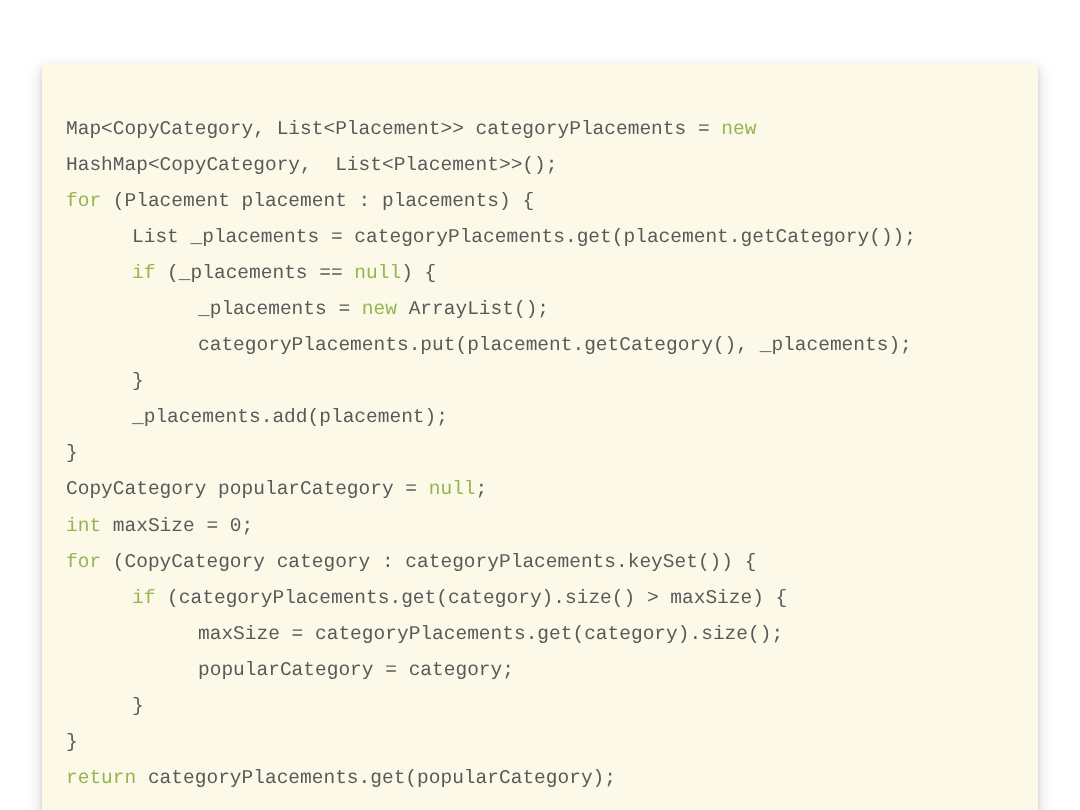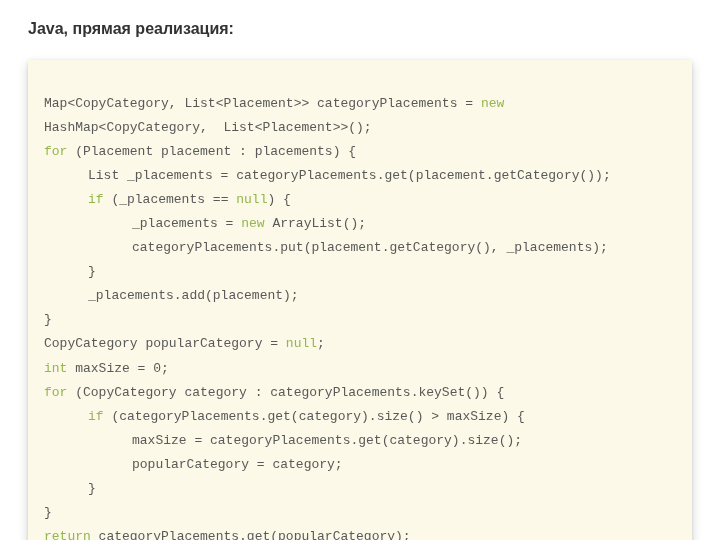--- a/index.html
+++ b/index.html
@@ -34,15 +34,14 @@
   }
   .kw { color: #94b54f; }
   .ind1 { padding-left: 44px; display: inline-block; }
   .ind2 { padding-left: 88px; display: inline-block; text-align: right; }
   .line { display: block; }
 </style>
 </head>
 <body>
 
 <div class="container">
-  <div class="heading">Java, прямая реализация:</div>
   <div class="code-block"><span class="line"><span>Map&lt;CopyCategory, List&lt;Placement&gt;&gt; categoryPlacements = </span><span class="kw">new</span></span><span class="line">HashMap&lt;CopyCategory,  List&lt;Placement&gt;&gt;();</span><span class="line"><span class="kw">for</span><span> (Placement placement : placements) {</span></span><span class="line"><span class="ind1">List _placements = categoryPlacements.get(placement.getCategory());</span></span><span class="line"><span class="ind1"><span class="kw">if</span><span> (_placements == </span><span class="kw">null</span><span>) {</span></span></span><span class="line"><span class="ind2"><span>_placements = </span><span class="kw">new</span><span> ArrayList();</span></span></span><span class="line"><span class="ind2">categoryPlacements.put(placement.getCategory(), _placements);</span></span><span class="line"><span class="ind1">}</span></span><span class="line"><span class="ind1">_placements.add(placement);</span></span><span class="line">}</span><span class="line"><span>CopyCategory popularCategory = </span><span class="kw">null</span><span>;</span></span><span class="line"><span class="kw">int</span><span> maxSize = 0;</span></span><span class="line"><span class="kw">for</span><span> (CopyCategory category : categoryPlacements.keySet()) {</span></span><span class="line"><span class="ind1"><span class="kw">if</span><span> (categoryPlacements.get(category).size() &gt; maxSize) {</span></span></span><span class="line"><span class="ind2">maxSize = categoryPlacements.get(category).size();</span></span><span class="line"><span class="ind2">popularCategory = category;</span></span><span class="line"><span class="ind1">}</span></span><span class="line">}</span><span class="line"><span class="kw">return</span><span> categoryPlacements.get(popularCategory);</span></span></div>
 </div>
 
 </body></html>

